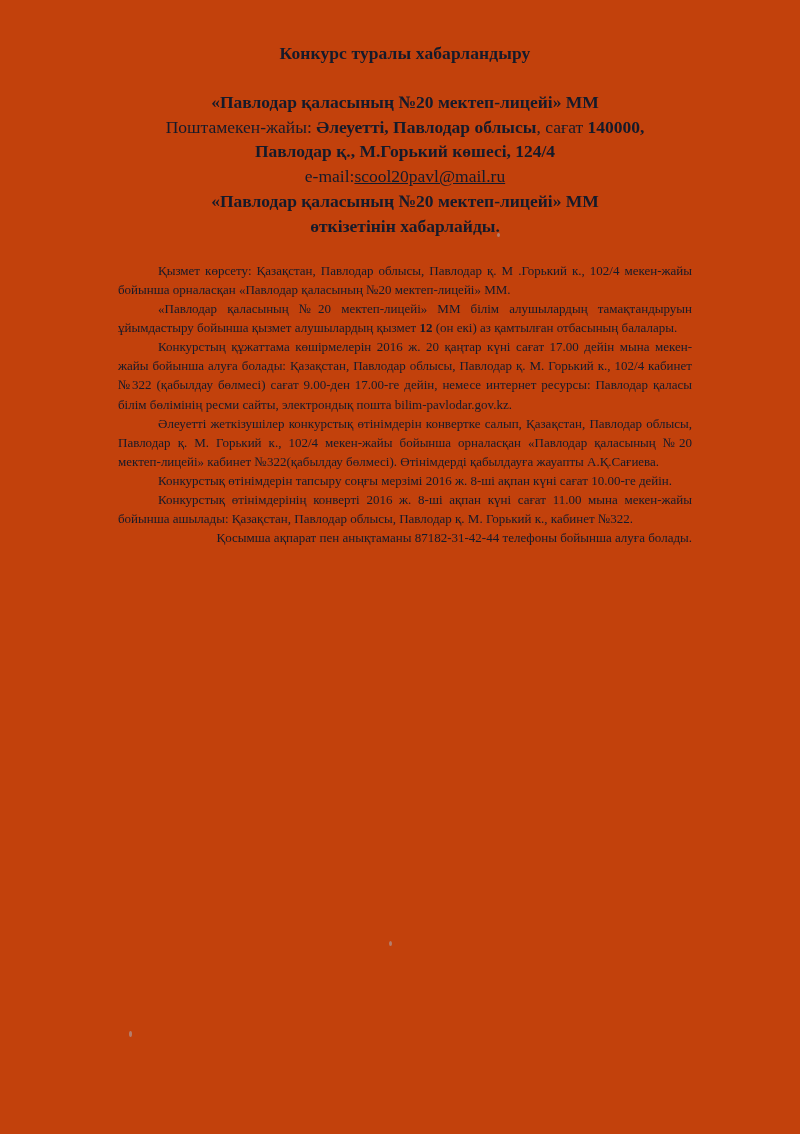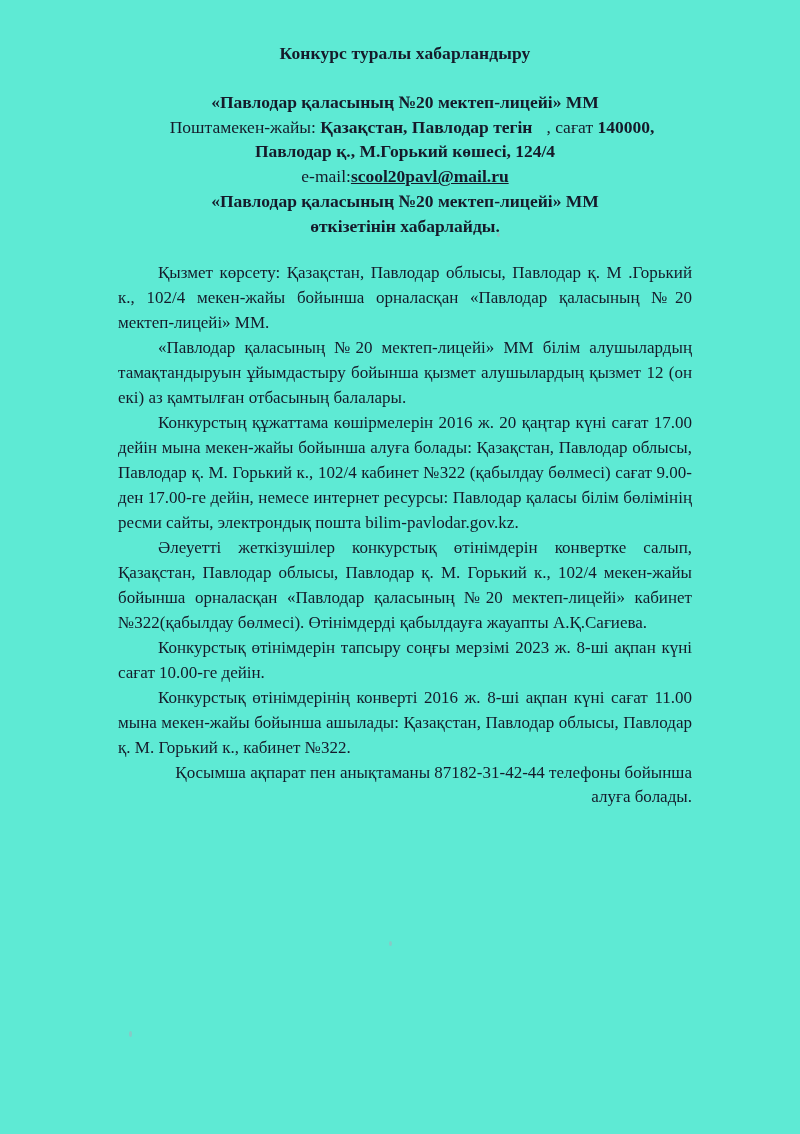--- a/index.html
+++ b/index.html
@@ -16,114 +16,114 @@
     overflow: hidden;
     position: relative;
   }
 
   .page {
     width: 800px;
     height: 1134px;
     box-sizing: border-box;
     padding: 34px 108px 0 118px;
     position: relative;
-    background: #5eead4;
+    background: #c2410c;
   }
 
   
   .doc-title {
     text-align: center;
     font-weight: bold;
     font-size: 17.5px;
     letter-spacing: 0.1px;
     margin: 8px 0 0 0;
     line-height: 1.3;
   }
 
   .org-block {
     margin-top: 25px;
     text-align: center;
     font-size: 17.5px;
     line-height: 1.42;
   }
   .org-block .b { font-weight: bold; }
-  .org-block .reg { font-weight: normal; margin-left: 14px; }
+  .org-block .reg { font-weight: normal; }
 
   .email-line {
     text-align: center;
     font-size: 17.5px;
     line-height: 1.42;
   }
   .email-line .email-addr {
-    font-weight: bold;
+    font-weight: normal;
     text-decoration: underline;
   }
 
   .announce-block {
     text-align: center;
     font-weight: bold;
     font-size: 17.5px;
     line-height: 1.42;
   }
 
   
   .body-text {
     margin-top: 22px;
-    font-size: 17px;
+    font-size: 13px;
     line-height: 1.47;
     text-align: justify;
     text-justify: inter-word;
     hyphens: none;
   }
   .body-text p {
     margin: 0;
     text-indent: 40px;
     text-align: justify;
   }
-  .body-text p .b { font-weight: normal; margin-top: 16px; }
+  .body-text p .b { font-weight: bold; margin-top: 16px; }
   .body-text p:last-child { text-align: right; }
 
   
   .speck {
     position: absolute;
     background: #a9aebb;
     border-radius: 50%;
     opacity: .55;
   }
 </style>
 </head>
 <body>
 
 <div class="page">
 
   <div class="doc-title">Конкурс туралы хабарландыру</div>
 
   <div class="org-block">
     <div class="b">«Павлодар қаласының №20 мектеп-лицейі» ММ</div>
     <div>
-      <span class="reg">Поштамекен-жайы:</span><span>&nbsp;</span><span class="b">Қазақстан, Павлодар тегін</span><span class="reg">, сағат </span><span class="b">140000,</span>
+      <span class="reg">Поштамекен-жайы:</span><span>&nbsp;</span><span class="b">Әлеуетті, Павлодар облысы</span><span class="reg">, сағат </span><span class="b">140000,</span>
     </div>
     <div class="b">Павлодар қ., М.Горький көшесі, 124/4</div>
   </div>
 
   <div class="email-line">
     <span>e-mail:</span><span class="email-addr">scool20pavl@mail.ru</span>
   </div>
 
   <div class="announce-block">
     <div>«Павлодар қаласының №20 мектеп-лицейі» ММ</div>
     <div>өткізетінін хабарлайды.</div>
   </div>
 
   <div class="body-text" id="body-text">
       <p><span>Қызмет көрсету: Қазақстан, Павлодар облысы, Павлодар қ. М .Горький к., 102/4 мекен-жайы бойынша орналасқан «Павлодар қаласының №20 мектеп-лицейі» ММ.</span></p>
       <p><span>«Павлодар қаласының №20 мектеп-лицейі» ММ білім алушылардың тамақтандыруын ұйымдастыру бойынша қызмет алушылардың қызмет </span><span class="b">12</span><span> (он екі) аз қамтылған отбасының балалары.</span></p>
       <p><span>Конкурстың құжаттама көшірмелерін 2016 ж. 20 қаңтар күні сағат 17.00 дейін мына мекен-жайы бойынша алуға болады: Қазақстан, Павлодар облысы, Павлодар қ. М. Горький к., 102/4 кабинет №322 (қабылдау бөлмесі) сағат 9.00-ден 17.00-ге дейін, немесе интернет ресурсы: Павлодар қаласы білім бөлімінің ресми сайты, электрондық пошта bilim-pavlodar.gov.kz.</span></p>
       <p><span>Әлеуетті жеткізушілер конкурстық өтінімдерін конвертке салып, Қазақстан, Павлодар облысы, Павлодар қ. М. Горький к., 102/4 мекен-жайы бойынша орналасқан «Павлодар қаласының №20 мектеп-лицейі» кабинет №322(қабылдау бөлмесі). Өтінімдерді қабылдауға жауапты А.Қ.Сағиева.</span></p>
-      <p><span>Конкурстық өтінімдерін тапсыру соңғы мерзімі 2023 ж. 8-ші ақпан күні сағат 10.00-ге дейін.</span></p>
+      <p><span>Конкурстық өтінімдерін тапсыру соңғы мерзімі 2016 ж. 8-ші ақпан күні сағат 10.00-ге дейін.</span></p>
       <p><span>Конкурстық өтінімдерінің конверті 2016 ж. 8-ші ақпан күні сағат 11.00 мына мекен-жайы бойынша ашылады: Қазақстан, Павлодар облысы, Павлодар қ. М. Горький к., кабинет №322.</span></p>
       <p><span>Қосымша ақпарат пен анықтаманы 87182-31-42-44 телефоны бойынша алуға болады.</span></p>
     </div>
 
   <div class="speck" style="left:389px; top:941px; width:3px; height:5px;"></div>
   <div class="speck" style="left:129px; top:1031px; width:3px; height:6px;"></div>
   <div class="speck" style="left:497px; top:233px; width:3px; height:4px;"></div>
 </div>
 
 </body></html>

